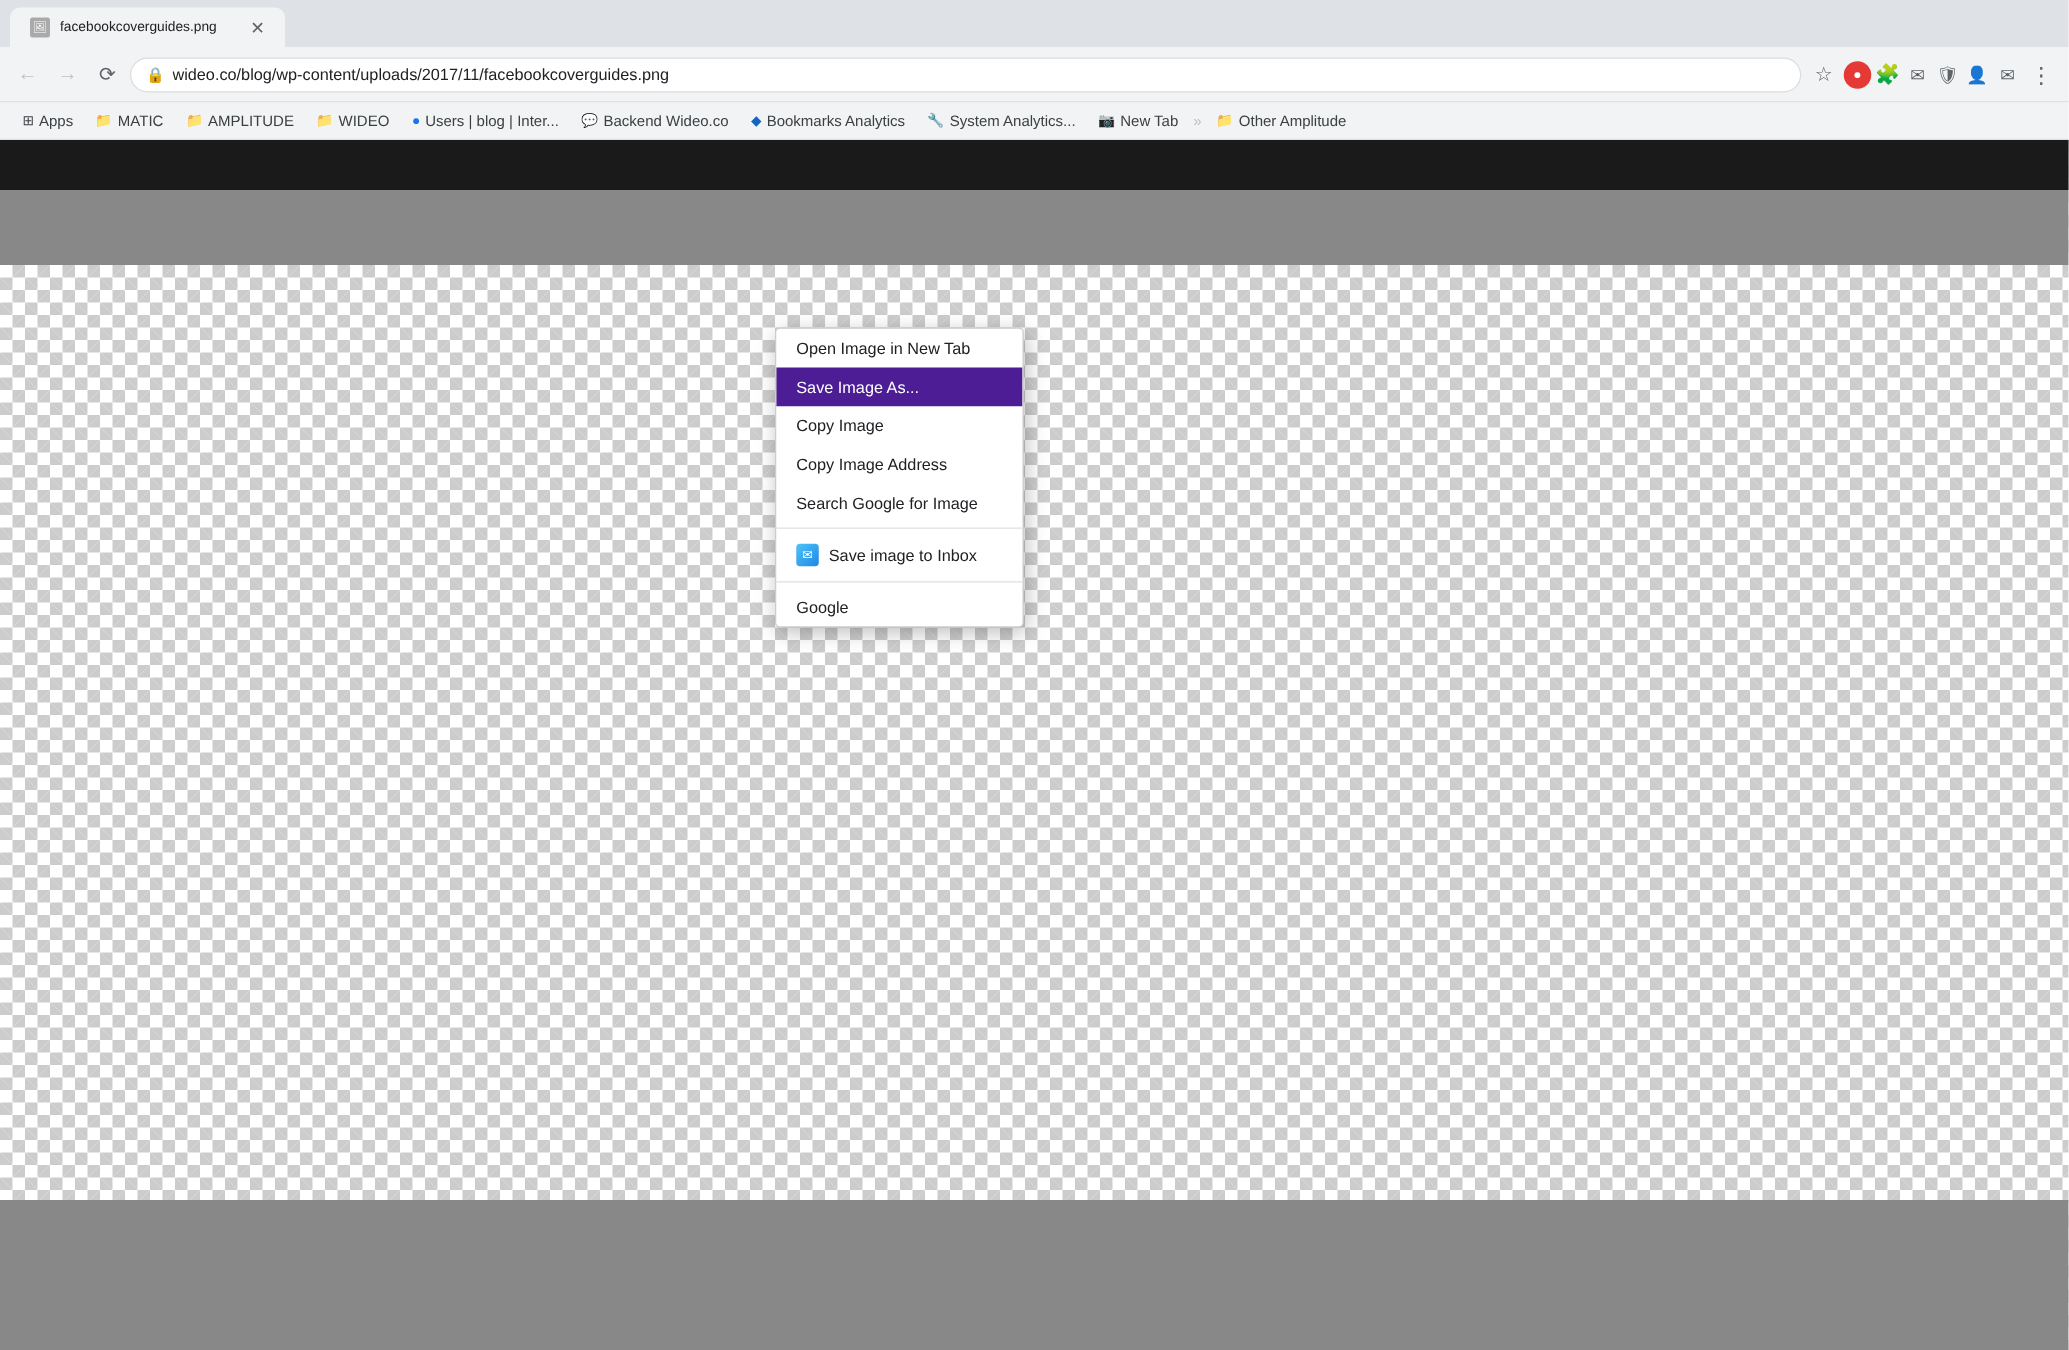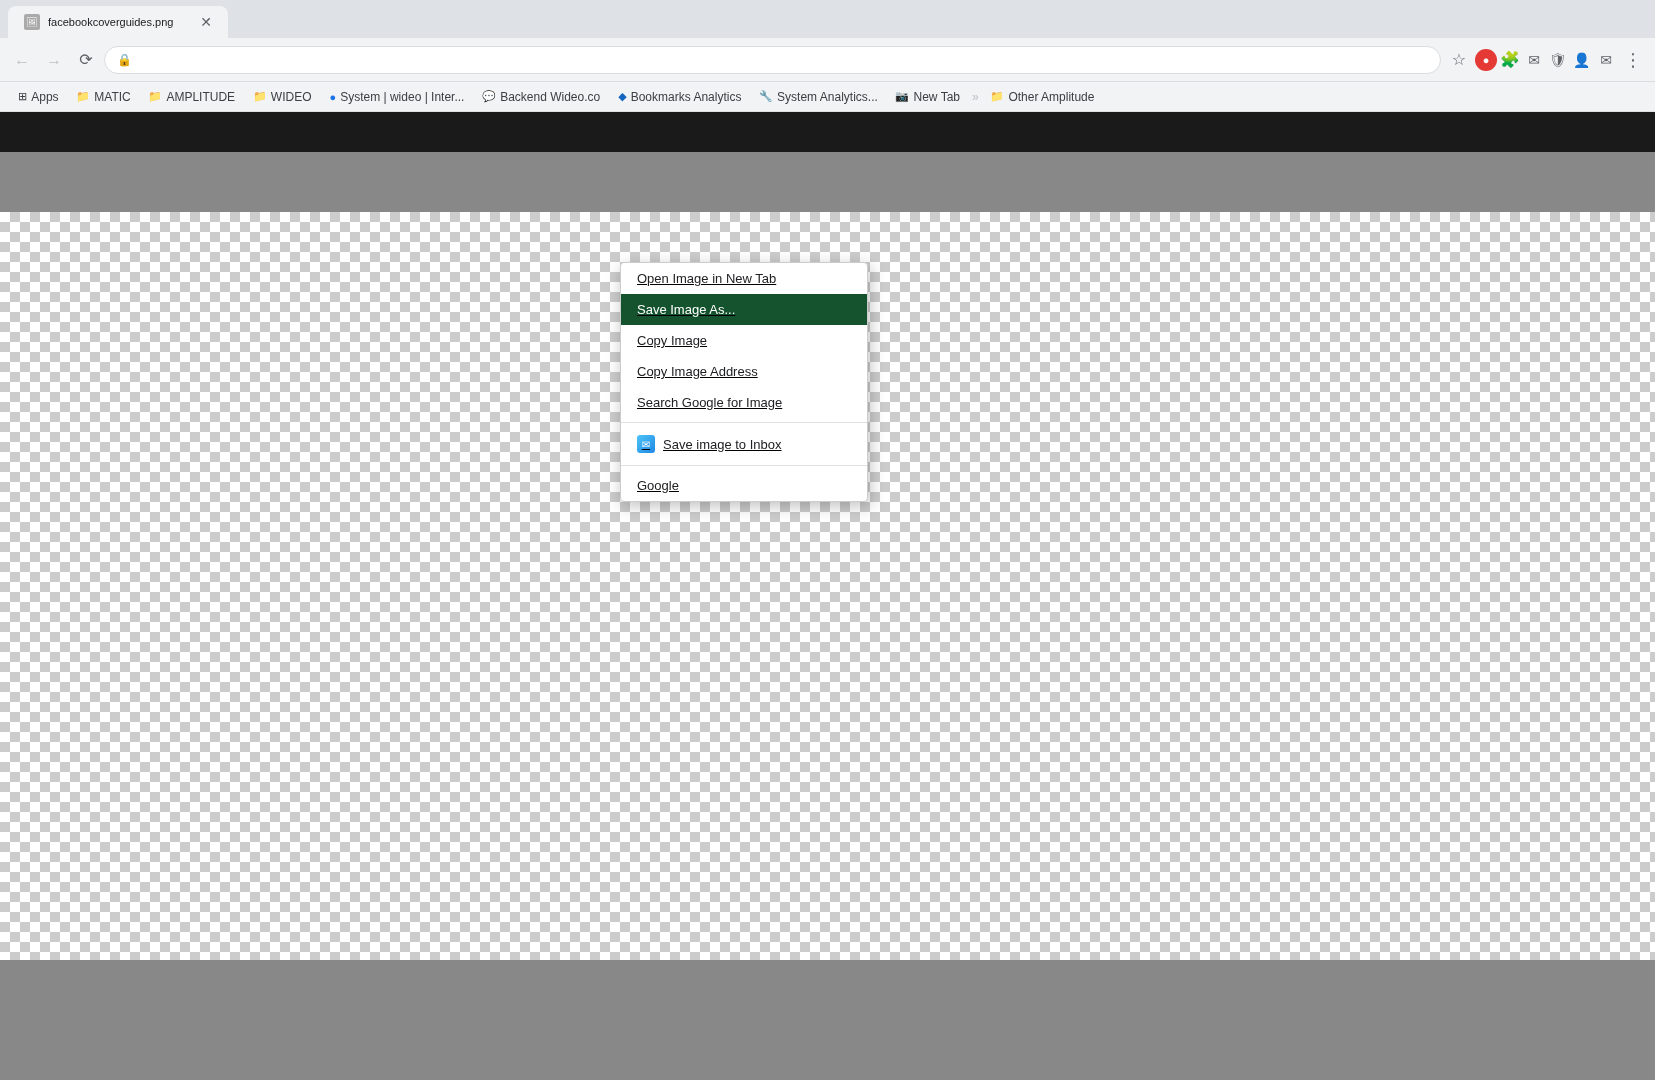--- a/index.html
+++ b/index.html
@@ -55,39 +55,38 @@
     .gray-bar-bottom { position: absolute; bottom: 0; left: 0; right: 0; height: 120px; background: #888; z-index: 1; }
 
     
     .black-bar { position: absolute; top: 0; left: 0; right: 0; height: 40px; background: #1a1a1a; z-index: 2; }
 
     
     .context-menu {
       position: absolute;
       top: 150px;
       left: 620px;
-      width: 248px;
+      width: 199px;
       background: #fff;
       border: 1px solid #ccc;
       border-radius: 4px;
       box-shadow: 2px 4px 16px rgba(0,0,0,0.25);
       z-index: 100;
       overflow: hidden;
       font-size: 13px;
-      text-decoration: underline;
     }
     .context-menu-item {
       padding: 8px 16px;
       cursor: pointer;
       color: #202124;
       display: flex;
       align-items: center;
       gap: 8px;
     }
-    .context-menu-item.highlighted { background: #14532d; color: #fff; text-align: center; }
+    .context-menu-item.highlighted { background: #4c1d95; color: #fff; text-align: center; }
     .context-menu-divider { height: 1px; background: #e0e0e0; margin: 4px 0; }
 
     .inbox-icon {
       width: 18px;
       height: 18px;
       background: linear-gradient(135deg, #4fc3f7, #1e88e5);
       border-radius: 3px;
       display: flex;
       align-items: center;
       justify-content: center;
@@ -112,20 +111,21 @@
     </div>
   </div>
 
   <div class="toolbar">
     <button class="toolbar-btn disabled">←</button>
     <button class="toolbar-btn disabled">→</button>
     <button class="toolbar-btn">⟳</button>
 
     <div class="address-bar">
       <span class="lock-icon">🔒</span>
+      <span class="address-text">wideo.co/blog/wp-content/uploads/2017/11/facebookcoverguides.png</span>
     </div>
 
     <div class="toolbar-right">
       <button class="toolbar-btn">☆</button>
 
       <div class="ext-icon" style="background:#e53935; color:white; border-radius:50%; width:22px; height:22px; font-size:11px;">●</div>
       <div class="ext-icon" style="color:#5f6368; font-size:16px;">🧩</div>
       <div class="ext-icon" style="color:#5f6368; font-size:14px;">✉</div>
       <div class="ext-icon" style="color:#5f6368; font-size:14px;">🛡</div>
       <div class="ext-icon" style="color:#5f6368; font-size:14px;">👤</div>
@@ -146,21 +146,21 @@
     <div class="bookmark-item">
       <span class="bookmark-icon">📁</span>
       <span>AMPLITUDE</span>
     </div>
     <div class="bookmark-item">
       <span class="bookmark-icon">📁</span>
       <span>WIDEO</span>
     </div>
     <div class="bookmark-item">
       <span class="bookmark-icon" style="color:#1a73e8;">●</span>
-      <span>System | wideo | Inter...</span>
+      <span>Users | blog | Inter...</span>
     </div>
     <div class="bookmark-item">
       <span class="bookmark-icon">💬</span>
       <span>Backend Wideo.co</span>
     </div>
     <div class="bookmark-item">
       <span class="bookmark-icon" style="color:#1565c0;">◆</span>
       <span>Bookmarks Analytics</span>
     </div>
     <div class="bookmark-item">

